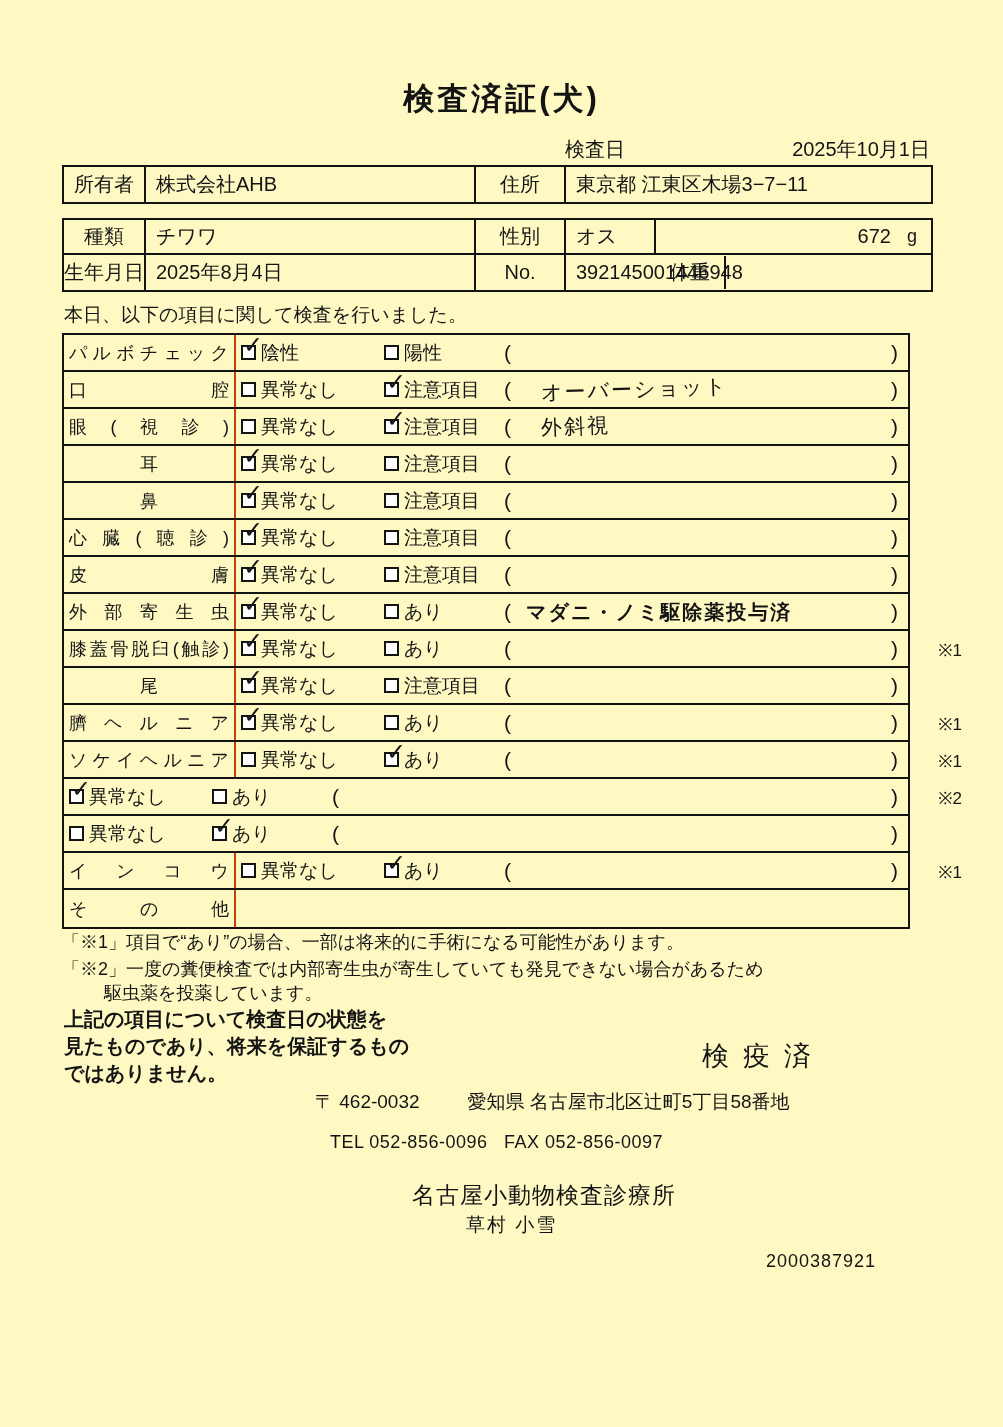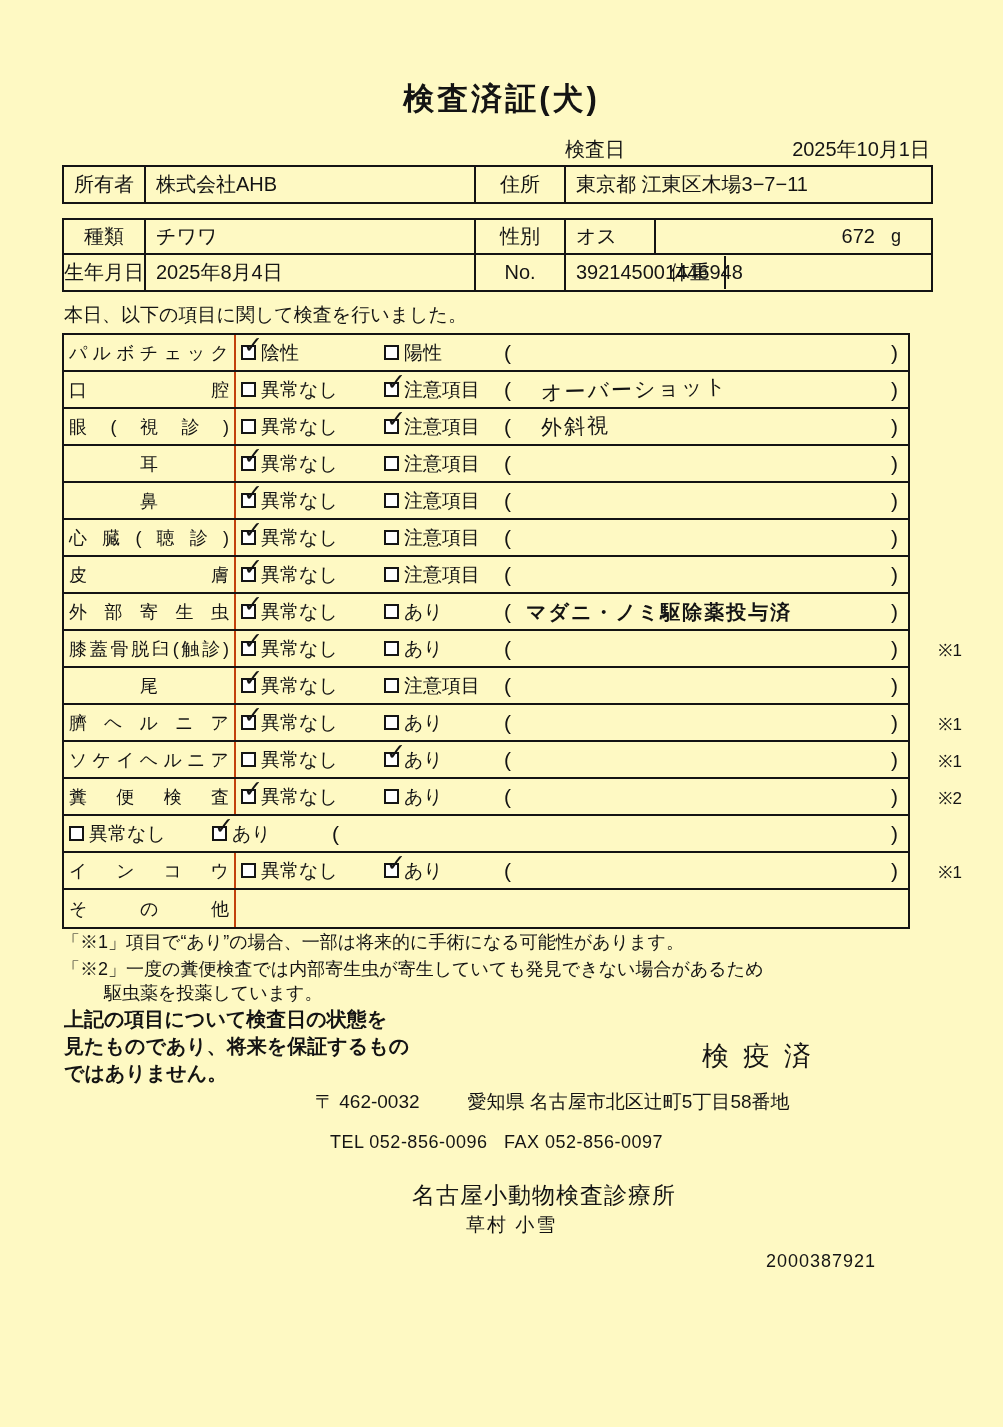--- a/index.html
+++ b/index.html
@@ -24,21 +24,21 @@
   .cell { display: flex; align-items: center; font-size: 20px; height: 100%; }
   .lab  { justify-content: center; }
   .val  { padding-left: 10px; }
   .br   { border-right: 2px solid #141414; }
   .w105 { width: 82px; flex: none; }
   .w330 { width: 330px; flex: none; }
   .w90  { width: 90px;  flex: none; }
   .w70  { width: 70px;  flex: none; margin-top: 36px; }
   .grow { flex: 1; }
   .wval { flex: 1; display: flex; align-items: center; justify-content: flex-end;
-          gap: 16px; padding-right: 30px; font-size: 20px; }
+          gap: 16px; padding-right: 14px; font-size: 20px; }
   .unit { font-size: 18px; }
 
   .intro { position: absolute; top: 302px; left: 64px; font-size: 19px; }
 
   .exam { position: absolute; top: 333px; left: 62px; width: 848px; border: 2px solid #141414; }
   .xrow { display: flex; height: 37px; border-bottom: 2px solid #141414; position: relative; }
   .xrow:last-child { border-bottom: none; }
   .xlabel { width: 172px; flex: none; border-right: 2px solid #c2410c;
             display: flex; align-items: center; padding: 0 5px; font-size: 18px; }
   .xlabel .just { width: 100%; text-align: justify; text-align-last: justify; }
@@ -341,23 +341,20 @@
               <span class="check">✓</span>
             </span>
             <span class="optlabel">あり</span>
           </span>
           <span class="paren po">(</span>
           <span class="paren pc">)</span>
         </div>
         <span class="xmark">※1</span>
       </div>
       <div class="xrow">
-        <div class="xlabel">
-          <span class="just">糞便検査</span>
-        </div>
         <div class="xcontent">
           <span class="cbg" style="left: 5px;">
             <span class="cb">
               <span class="check">✓</span>
             </span>
             <span class="optlabel">異常なし</span>
           </span>
           <span class="cbg" style="left: 148px;">
             <span class="cb"></span>
             <span class="optlabel">あり</span>

